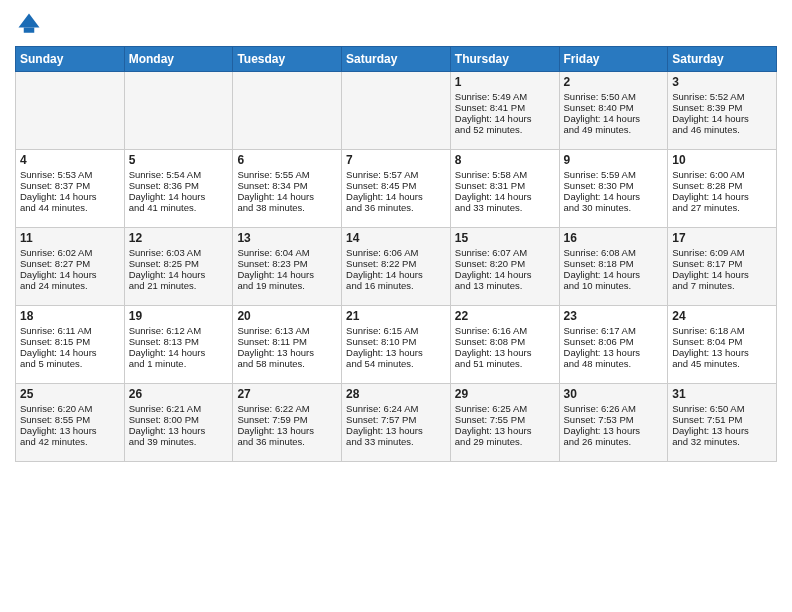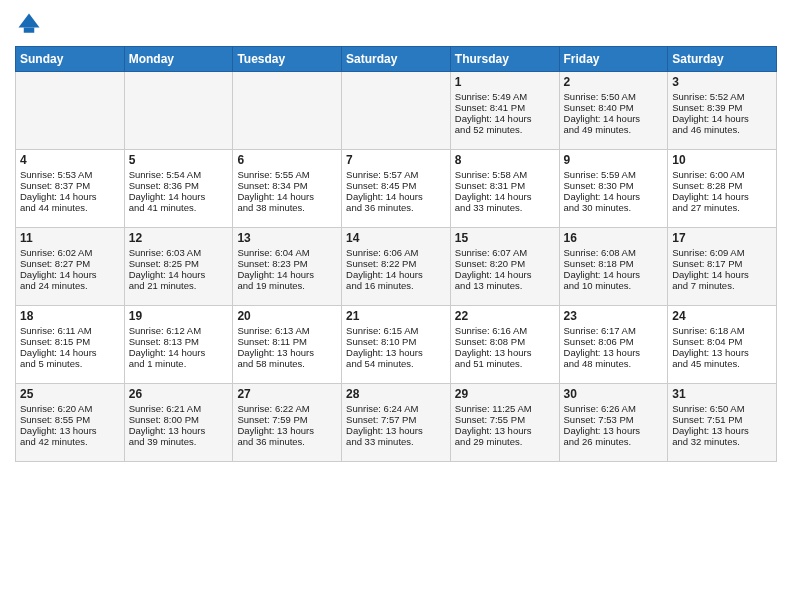--- a/index.html
+++ b/index.html
@@ -327,21 +327,21 @@
           </td>
           <td>
             <span class="day-num">28</span>
             <div>Sunrise: 6:24 AM</div>
             <div>Sunset: 7:57 PM</div>
             <div>Daylight: 13 hours</div>
             <div>and 33 minutes.</div>
           </td>
           <td>
             <span class="day-num">29</span>
-            <div>Sunrise: 11:25 AM</div>
+            <div>Sunrise: 6:25 AM</div>
             <div>Sunset: 7:55 PM</div>
             <div>Daylight: 13 hours</div>
             <div>and 29 minutes.</div>
           </td>
           <td>
             <span class="day-num">30</span>
             <div>Sunrise: 6:26 AM</div>
             <div>Sunset: 7:53 PM</div>
             <div>Daylight: 13 hours</div>
             <div>and 26 minutes.</div>

